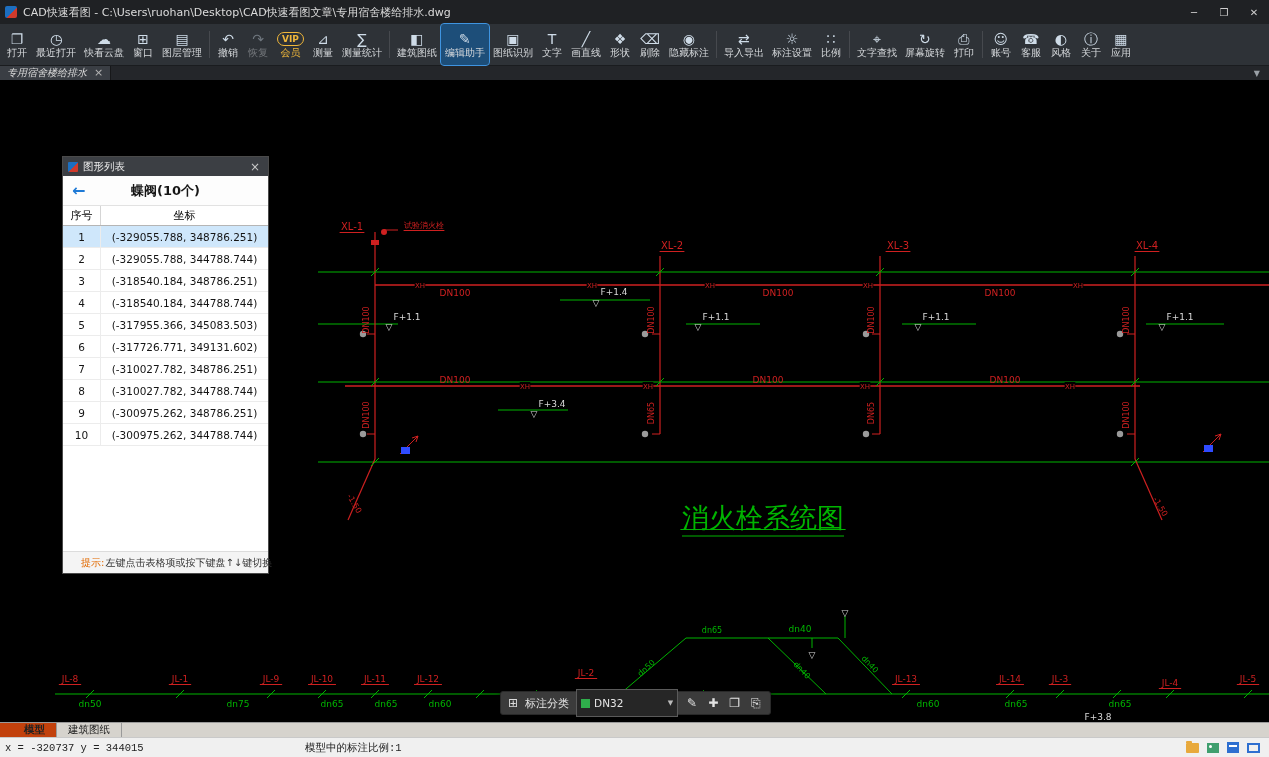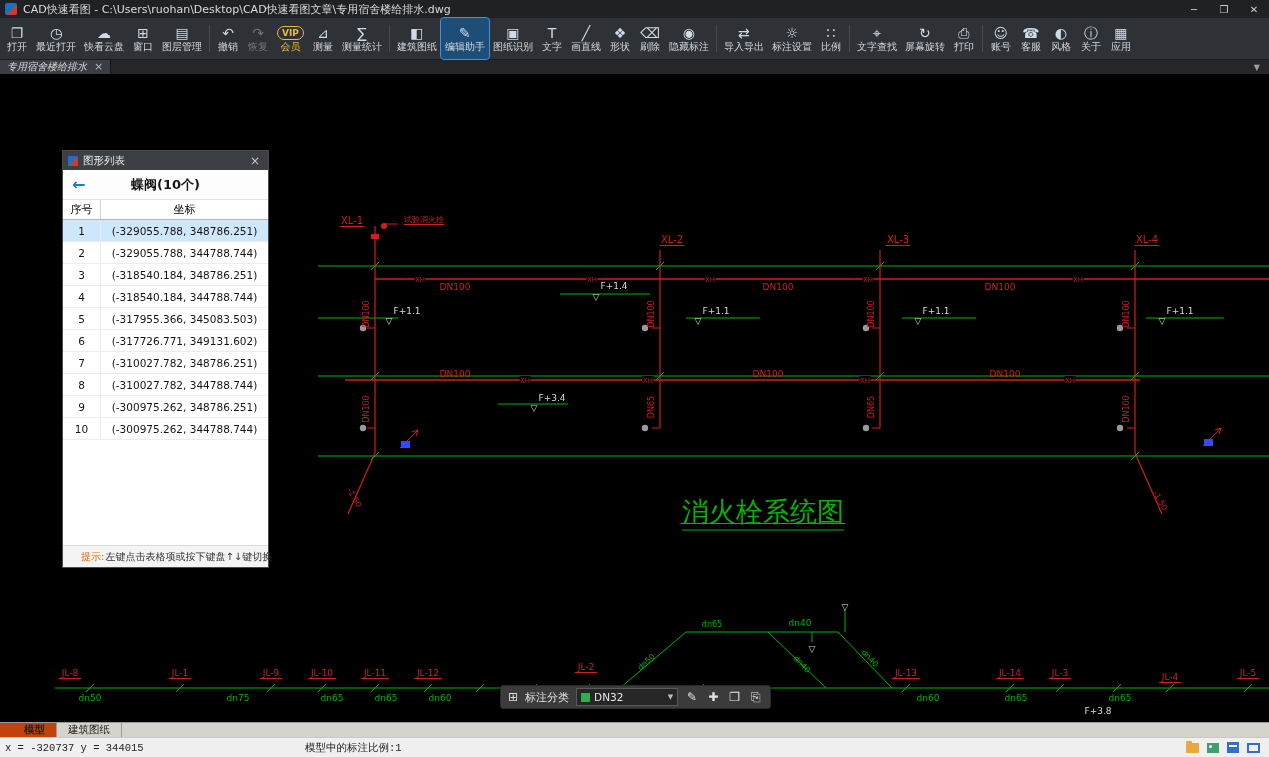--- a/index.html
+++ b/index.html
@@ -1,21 +1,21 @@
 <!DOCTYPE html>
 <html><head>
 <meta charset="utf-8">
 <style>
   *{margin:0;padding:0;box-sizing:border-box;}
   html,body{width:1269px;height:757px;overflow:hidden;background:#000;
     font-family:"DejaVu Sans","Liberation Sans",sans-serif;}
   .app{position:relative;width:1269px;height:757px;display:flex;flex-direction:column;}
 
   
-  .titlebar{height:18px;background:#1f2124;display:flex;align-items:center;color:#dcdcdc;font-size:11px;flex:none;}
+  .titlebar{height:24px;background:#1f2124;display:flex;align-items:center;color:#dcdcdc;font-size:11px;flex:none;}
   .app-icon{width:12px;height:12px;margin-left:5px;background:linear-gradient(135deg,#1d6fc0 55%,#d03a2b 55%);border-radius:2px;flex:none;}
   .title-text{margin-left:6px;white-space:nowrap;}
   .win-controls{margin-left:auto;display:flex;height:100%;}
   .win-btn{width:30px;height:100%;display:flex;align-items:center;justify-content:center;color:#cfcfcf;font-size:10px;}
 
   
   .toolbar{height:42px;background:#2e3237;border-bottom:1px solid #1a1c1f;display:flex;align-items:stretch;padding:0 2px;flex:none;}
   .tb-item{display:flex;flex-direction:column;align-items:center;justify-content:center;padding:2px 4px;min-width:30px;color:#d6d9dc;cursor:default;border-radius:3px;}
   .tb-item .glyph{font-size:14px;line-height:16px;color:#cfdce8;}
   .tb-item .lbl{font-size:10px;line-height:12px;white-space:nowrap;}
@@ -53,21 +53,21 @@
   .row.selected{background:#cfe7fb;}
   .cell-no{width:38px;text-align:center;line-height:22px;border-right:1px solid #ececec;font-size:10.5px;}
   .cell-coord{flex:1;text-align:center;line-height:22px;font-size:10.5px;white-space:nowrap;}
   .dlg-hint{height:22px;background:#f4f4f4;border-top:1px solid #dcdcdc;display:flex;align-items:center;padding:0 18px;font-size:10px;color:#333;flex:none;white-space:nowrap;}
   .hint-prefix{color:#e26a00;margin-right:1px;}
 
   
   .anno-bar{position:absolute;left:500px;top:611px;height:24px;background:#3b3b3b;border:1px solid #292929;border-radius:3px;
     display:flex;align-items:center;padding:0 7px;gap:7px;color:#e6e6e6;font-size:11px;box-shadow:0 1px 5px rgba(0,0,0,.6);z-index:15;}
   .anno-grid{font-size:12px;color:#ddd;}
-  .anno-dd{width:102px;height:18px;background:#262626;border:1px solid #5a5a5a;display:flex;align-items:center;padding:0 4px;gap:4px;font-size:10.5px;}
+  .anno-dd{width:102px;height:28px;background:#262626;border:1px solid #5a5a5a;display:flex;align-items:center;padding:0 4px;gap:4px;font-size:10.5px;}
   .dd-swatch{width:9px;height:9px;background:#2fae4b;flex:none;}
   .dd-caret{margin-left:auto;font-size:7px;color:#bbb;}
   .anno-ico{font-size:12px;color:#e3e3e3;padding:0 2px;}
 
   
   .bottom-tabs{height:15px;background:#d6d3cd;border-top:1px solid #9a9a9a;display:flex;align-items:stretch;font-size:10.5px;color:#222;flex:none;}
   .bt-tab{padding:0 11px;display:flex;align-items:center;border-right:1px solid #9a9a9a;}
   .bt-tab.active{background:#c2410c;font-weight:bold;padding-left:24px;}
 
   

